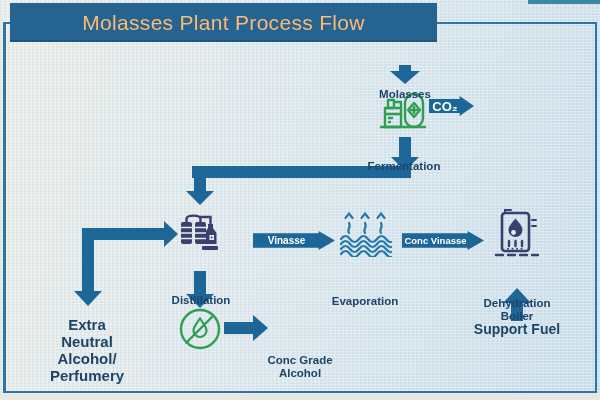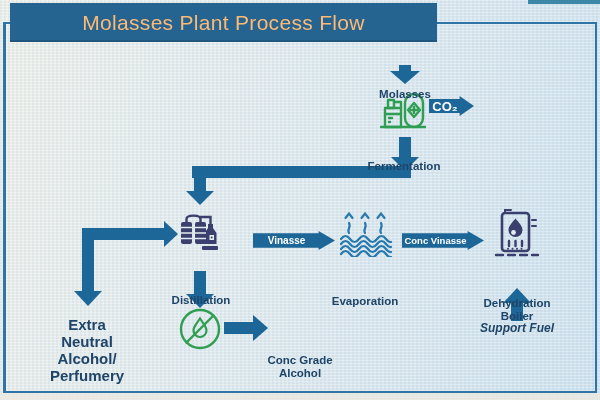--- a/index.html
+++ b/index.html
@@ -12,21 +12,21 @@
   }
   #panel{position:absolute;left:3px;top:22px;right:3px;bottom:7px;
     border:2px solid #2f74a6;border-left-width:3px;}
   #bottom-strip{position:absolute;left:0;top:393px;width:600px;height:7px;background:#eae8e1;opacity:.85;}
   #top-accent{position:absolute;left:528px;top:0;width:72px;height:4px;background:#3c86a8;}
   #banner{position:absolute;left:10px;top:3px;width:427px;height:39px;background:#256391;
     color:#fdba74;font-size:21px;font-weight:400;letter-spacing:.3px;
     display:flex;align-items:center;justify-content:center;
     box-shadow:inset 0 -2px 0 rgba(0,0,0,.12);z-index:5;}
   .lbl{position:absolute;color:#1e4468;font-weight:700;text-align:center;line-height:1.14;z-index:3;}
-  .f115{font-size:11.5px;margin-top:37px;} .f11{font-size:15px;} .f12{font-size:12px;font-style:italic;}
+  .f115{font-size:11.5px;margin-top:37px;} .f11{font-size:15px;} .f12{font-size:14px;}
   .flow-label{position:absolute;background:#1d6698;color:#fff;font-weight:700;
     display:flex;align-items:center;justify-content:center;box-sizing:border-box;z-index:3;}
   #arr-co2{left:429px;top:96px;width:45px;height:20px;font-size:13px;padding-right:13px;
     clip-path:polygon(0 15%,68% 15%,68% 0,100% 50%,68% 100%,68% 85%,0 85%);}
   #arr-vinasse{left:245px;top:231px;width:82px;height:19px;font-size:10px;padding-right:15px;
     clip-path:polygon(0 12%,80% 12%,80% 0,100% 50%,80% 100%,80% 88%,0 88%);margin-left:8px;}
   #arr-concvinasse{left:402px;top:231px;width:82px;height:19px;font-size:9.5px;padding-right:15px;
     clip-path:polygon(0 12%,80% 12%,80% 0,100% 50%,80% 100%,80% 88%,0 88%);}
   #flow-arrows{position:absolute;left:0;top:0;z-index:2;}
   .icon{position:absolute;z-index:3;}

